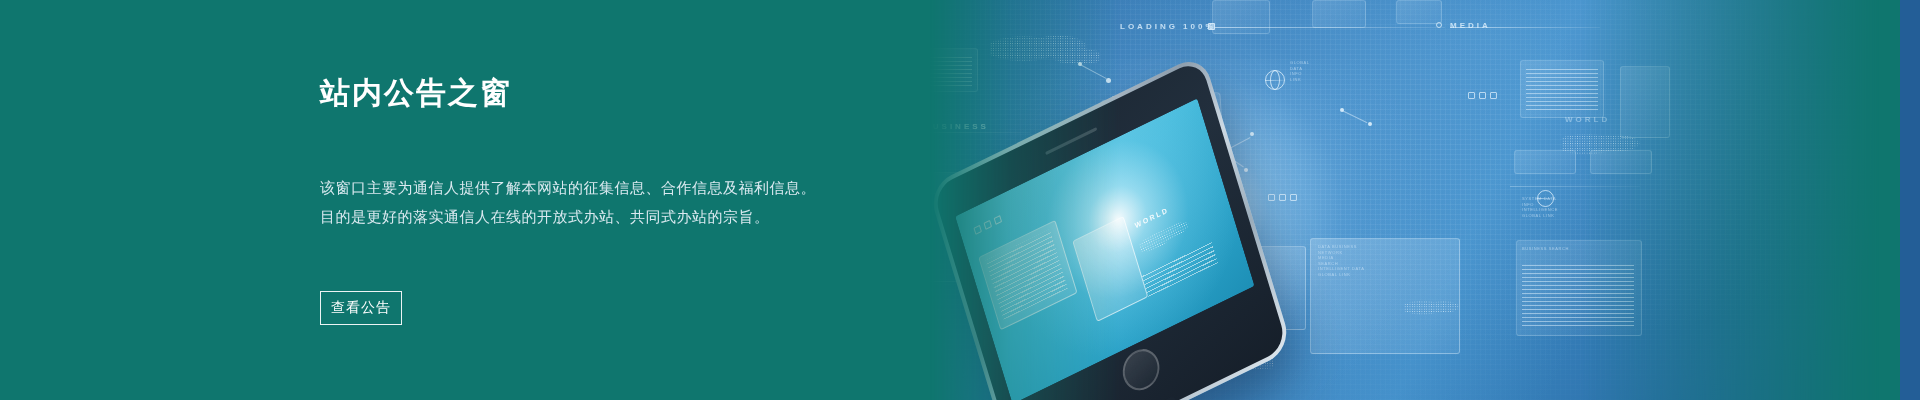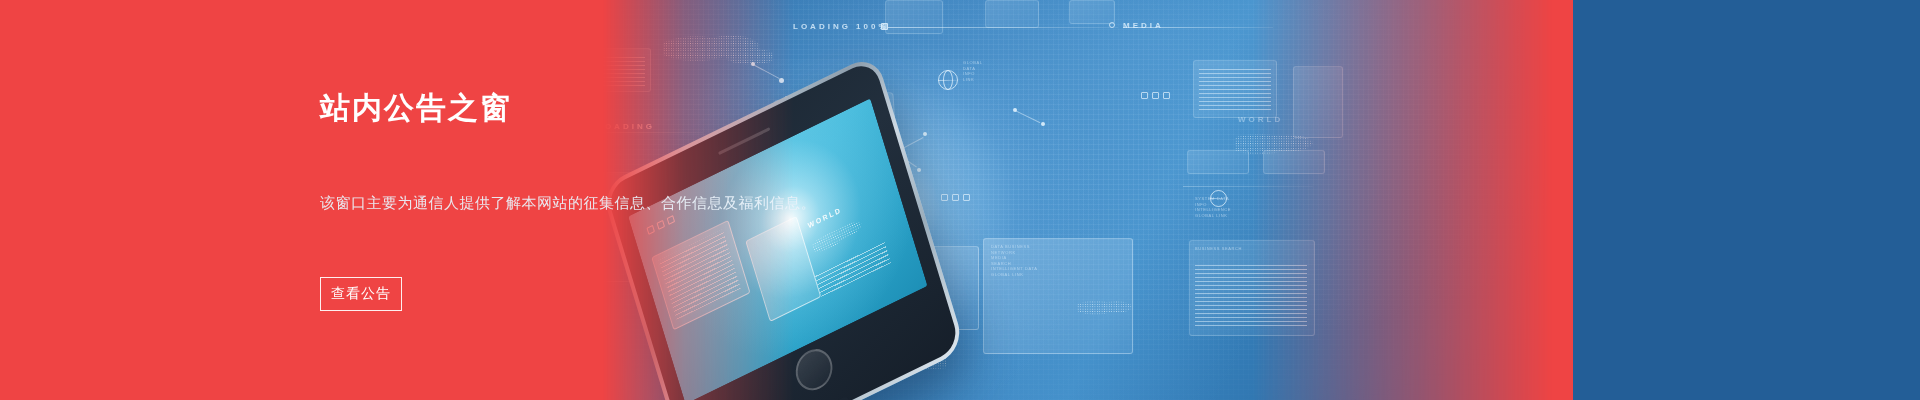--- a/index.html
+++ b/index.html
@@ -4,22 +4,22 @@
 <style>
   * { margin:0; padding:0; box-sizing:border-box; }
   html,body { width:1920px; height:400px; overflow:hidden; }
   body {
     font-family:"Liberation Sans","DejaVu Sans",sans-serif;
     background:#235e97;
   }
 
   .banner {
     position:relative;
-    width:1573px; height:400px;
-    background:#ef4444;
+    width:1900px; height:400px;
+    background:#0f766e;
     overflow:hidden;
   }
 
   
   .art {
     position:absolute; top:0; right:0;
     width:1080px; height:400px;
     overflow:hidden;
     
     -webkit-mask-image:linear-gradient(to right,
@@ -201,21 +201,21 @@
     <div class="art-grid"></div>
     <div class="art-bloom"></div>
 
     <div class="hud hud-label" style="left:300px;top:22px;">LOADING 100%</div>
     <div class="bar" style="left:395px;top:27px;width:230px;"></div>
     <div class="chip fill" style="left:388px;top:23px;"></div>
 
     <div class="hud hud-label" style="left:630px;top:21px;">MEDIA</div>
     <div class="ring" style="left:616px;top:22px;width:6px;height:6px;"></div>
 
-    <div class="hud hud-label" style="left:104px;top:122px;">LOADING</div>
+    <div class="hud hud-label" style="left:104px;top:122px;">BUSINESS</div>
 
     <div class="hud hud-label dim" style="left:218px;top:198px;">NETWORK SEARCH</div>
     <div class="ring" style="left:342px;top:196px;width:7px;height:7px;"></div>
     <div class="line" style="left:348px;top:203px;width:5px;transform:rotate(40deg);"></div>
 
     <div class="hud hud-label dim" style="left:198px;top:277px;">MEDIA</div>
     <div class="bar" style="left:0px;top:281px;width:185px;"></div>
 
     <div class="hud hud-label dim" style="left:745px;top:115px;">WORLD</div>
     <div class="hud hud-label dim" style="left:362px;top:322px;">WORLD</div>
@@ -349,17 +349,18 @@
         <div class="phone-port"></div>
       </div>
     </div>
 
   </div>
 
   <div class="copy">
     <div class="headline">站内公告之窗</div>
     <div class="para">
       <div>该窗口主要为通信人提供了解本网站的征集信息、合作信息及福利信息。</div>
+      <div>目的是更好的落实通信人在线的开放式办站、共同式办站的宗旨。</div>
     </div>
     <button class="cta">查看公告</button>
   </div>
 
 </div>
 
 </body></html>

